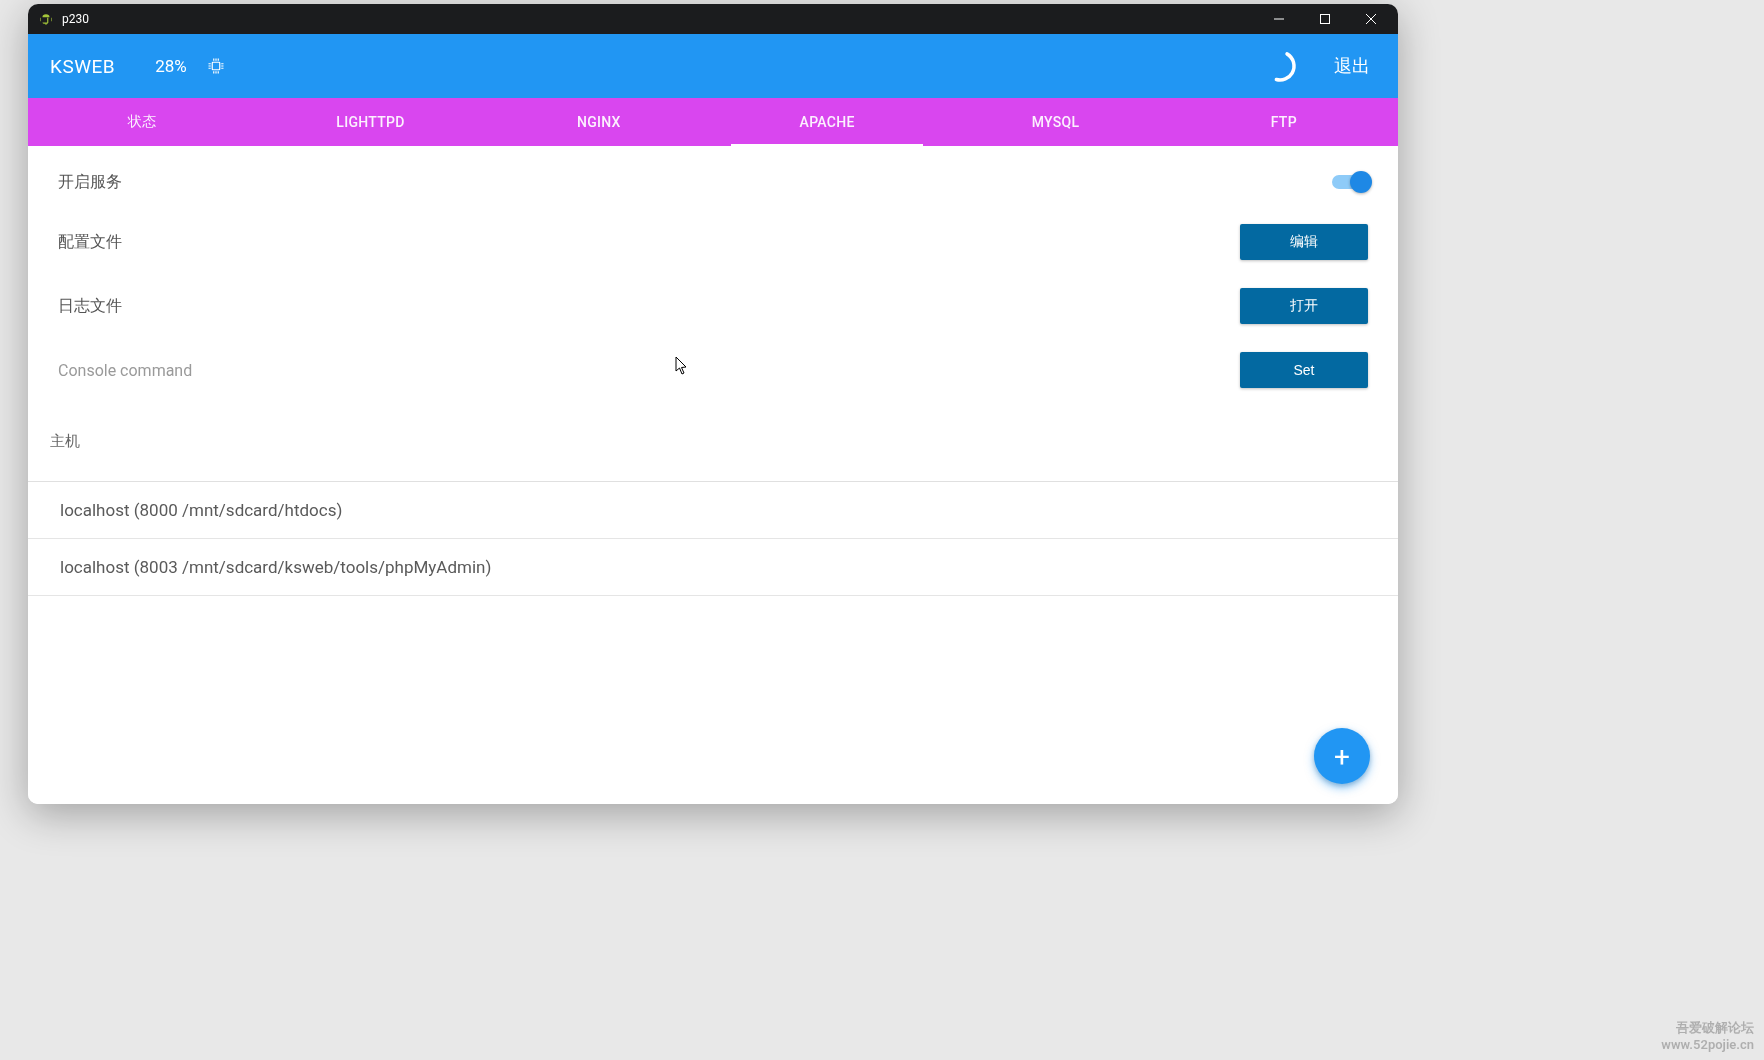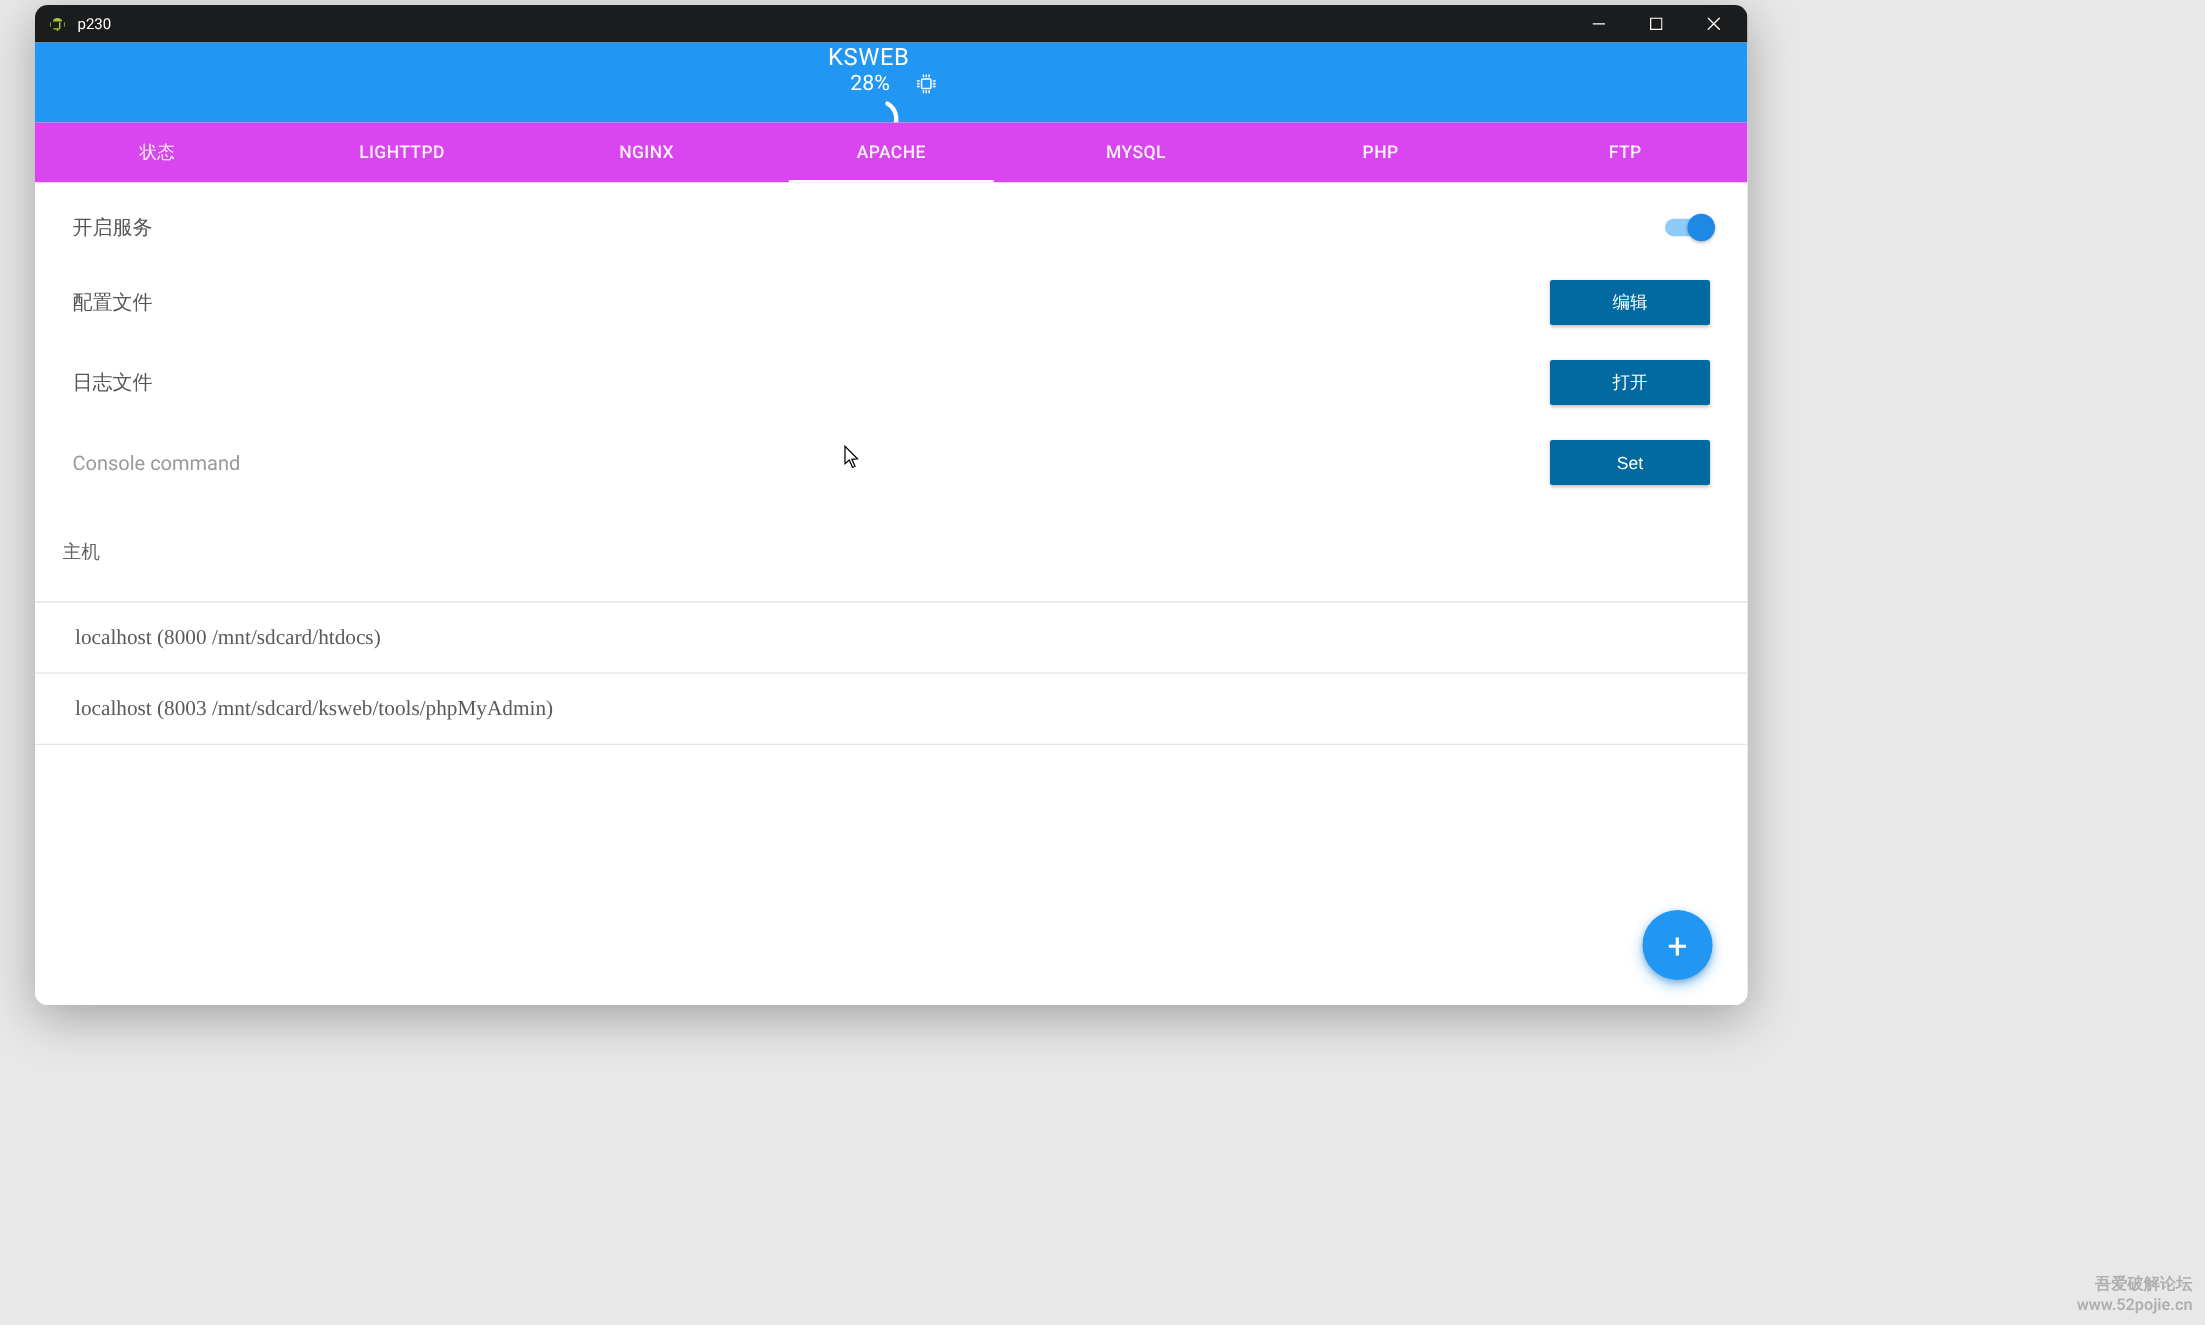--- a/index.html
+++ b/index.html
@@ -51,21 +51,20 @@
     .titlebar .win-btn svg { stroke: #fff; }
     
     .header {
       height: 64px;
       background: #2196f3;
       color: #fff;
       display: flex;
       align-items: center;
       padding: 0 18px 0 22px;
       font-size: 19px;
-      flex-direction: column;
     }
     .header .brand { font-weight: 400; margin-right: 40px; letter-spacing: 0.5px; }
     .header .cpu { font-size: 17px; display: flex; align-items: center; gap: 20px; }
     .header .cpu-icon { display: inline-flex; }
     .header .hspacer { flex: 1; }
     .header .spinner {
       width: 40px; height: 40px; margin-right: 24px;
       display: flex; align-items: center; justify-content: center;
     }
     .header .logout { font-size: 18px; padding: 6px 10px; cursor: pointer; }
@@ -151,21 +150,20 @@
     .divider {
       height: 1px; background: #e0e0e0; margin: 12px 0 0 0;
     }
     
     .host-item {
       padding: 18px 32px;
       font-size: 17px;
       color: #5a5a5a;
       border-bottom: 1px solid #e5e5e5;
       cursor: pointer;
-      font-family: Liberation Serif, serif;
     }
     
     .fab {
       position: absolute;
       right: 28px;
       bottom: 20px;
       width: 56px; height: 56px;
       border-radius: 50%;
       background: #2196f3;
       color: #fff;
@@ -258,21 +256,20 @@
         </div>
         <div class="logout">退出</div>
       </div>
 
       <div class="tabs">
         <div class="tab">状态</div>
         <div class="tab">LIGHTTPD</div>
         <div class="tab">NGINX</div>
         <div class="tab active">APACHE</div>
         <div class="tab">MYSQL</div>
-        <div class="tab">PHP</div>
         <div class="tab">FTP</div>
       </div>
 
       <div class="content">
         <div class="settings">
 
           <div class="row">
             <div class="label">开启服务</div>
             <div class="switch">
               <div class="track"></div>

